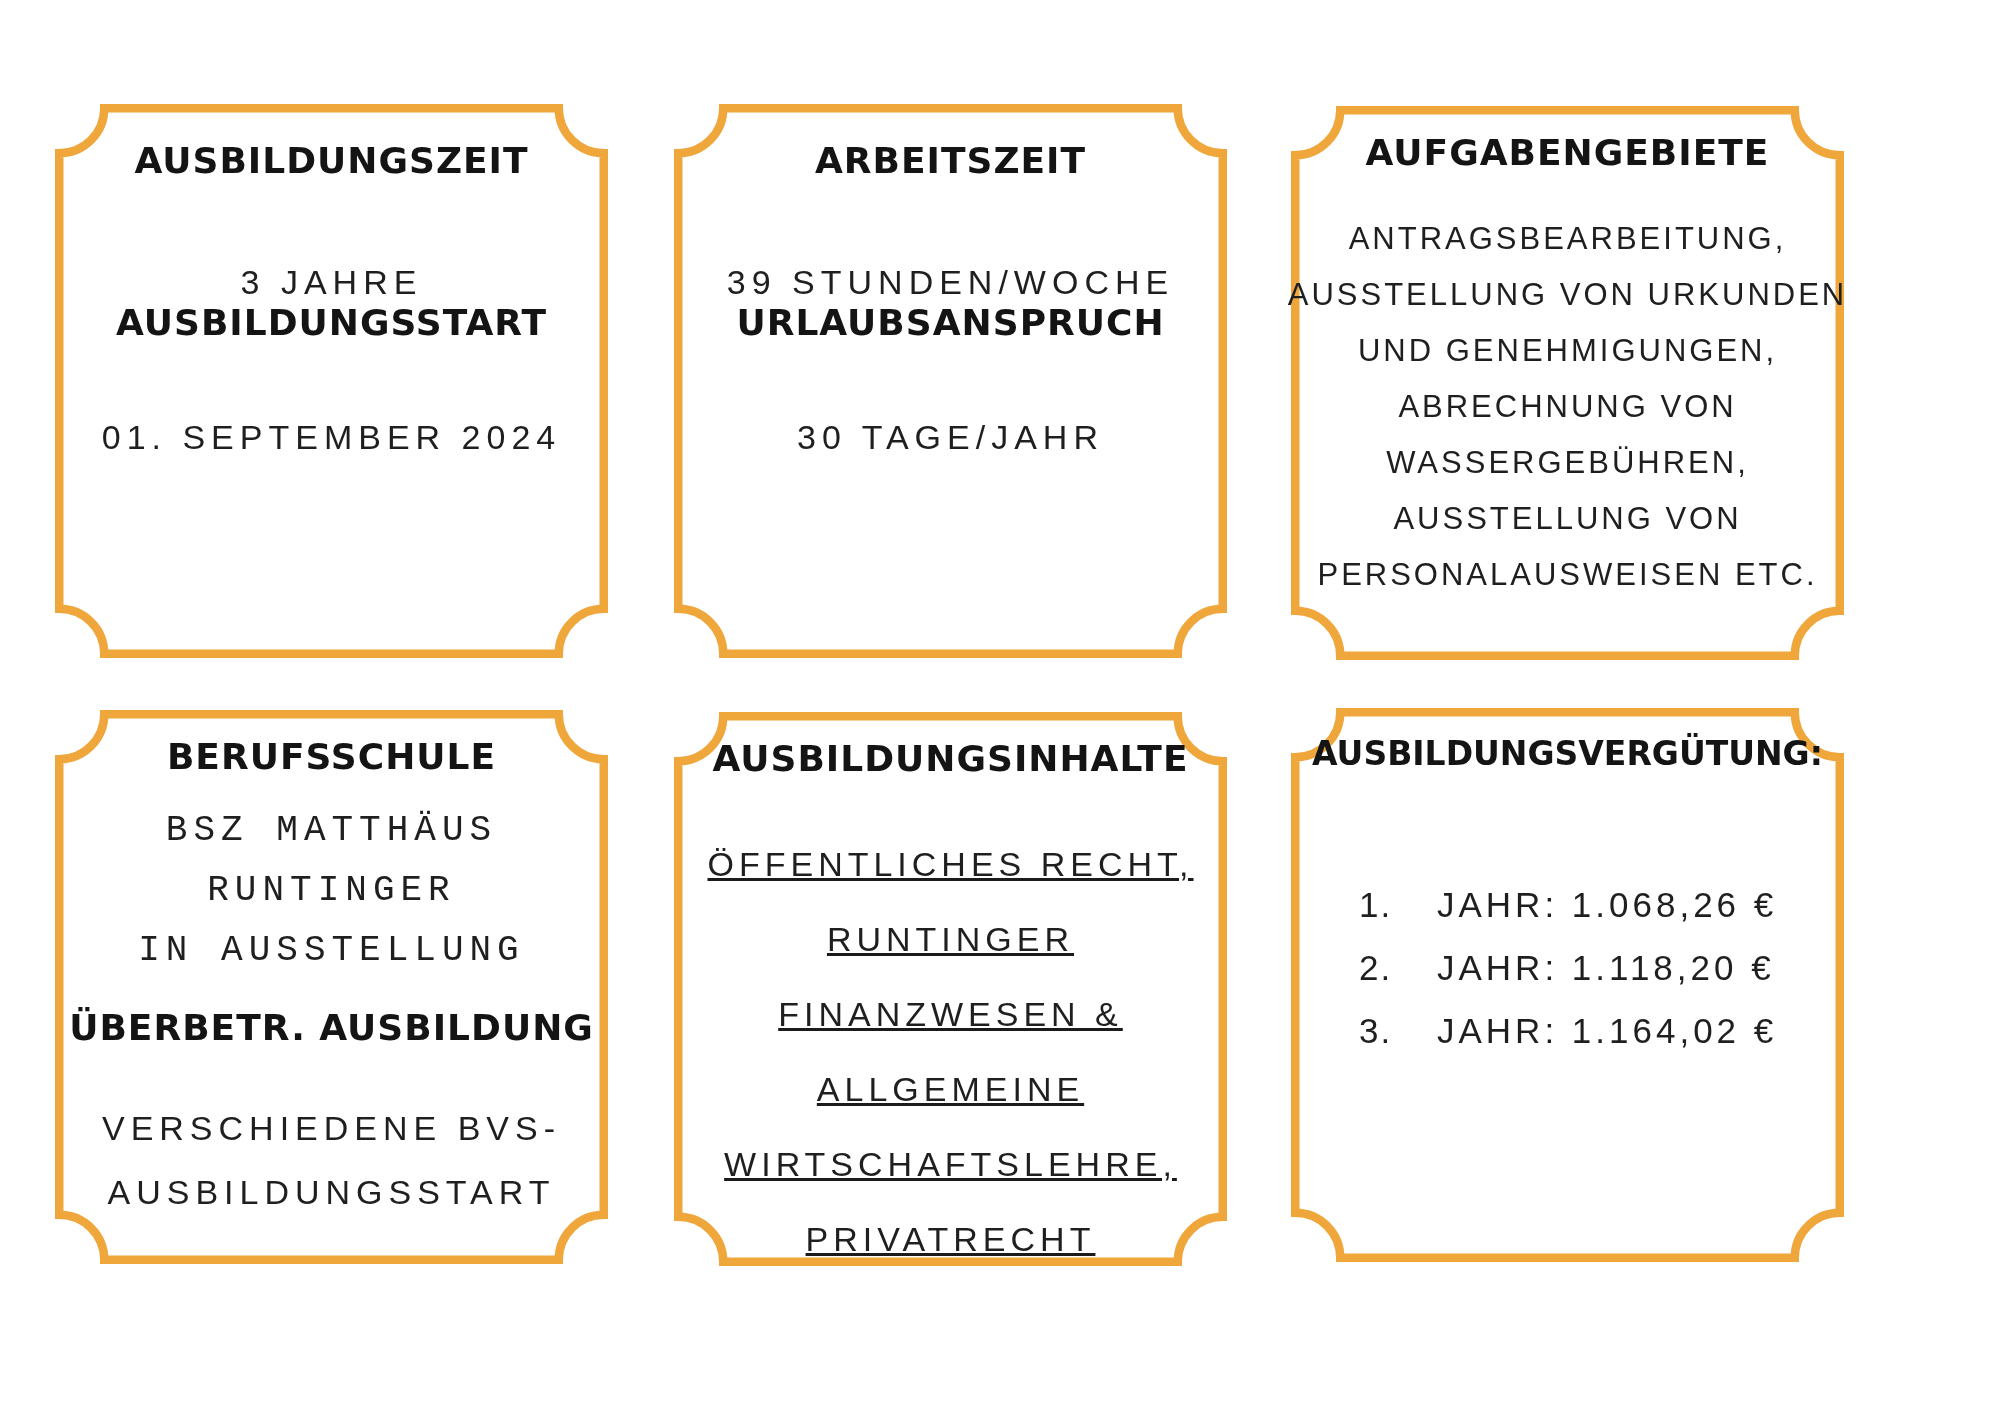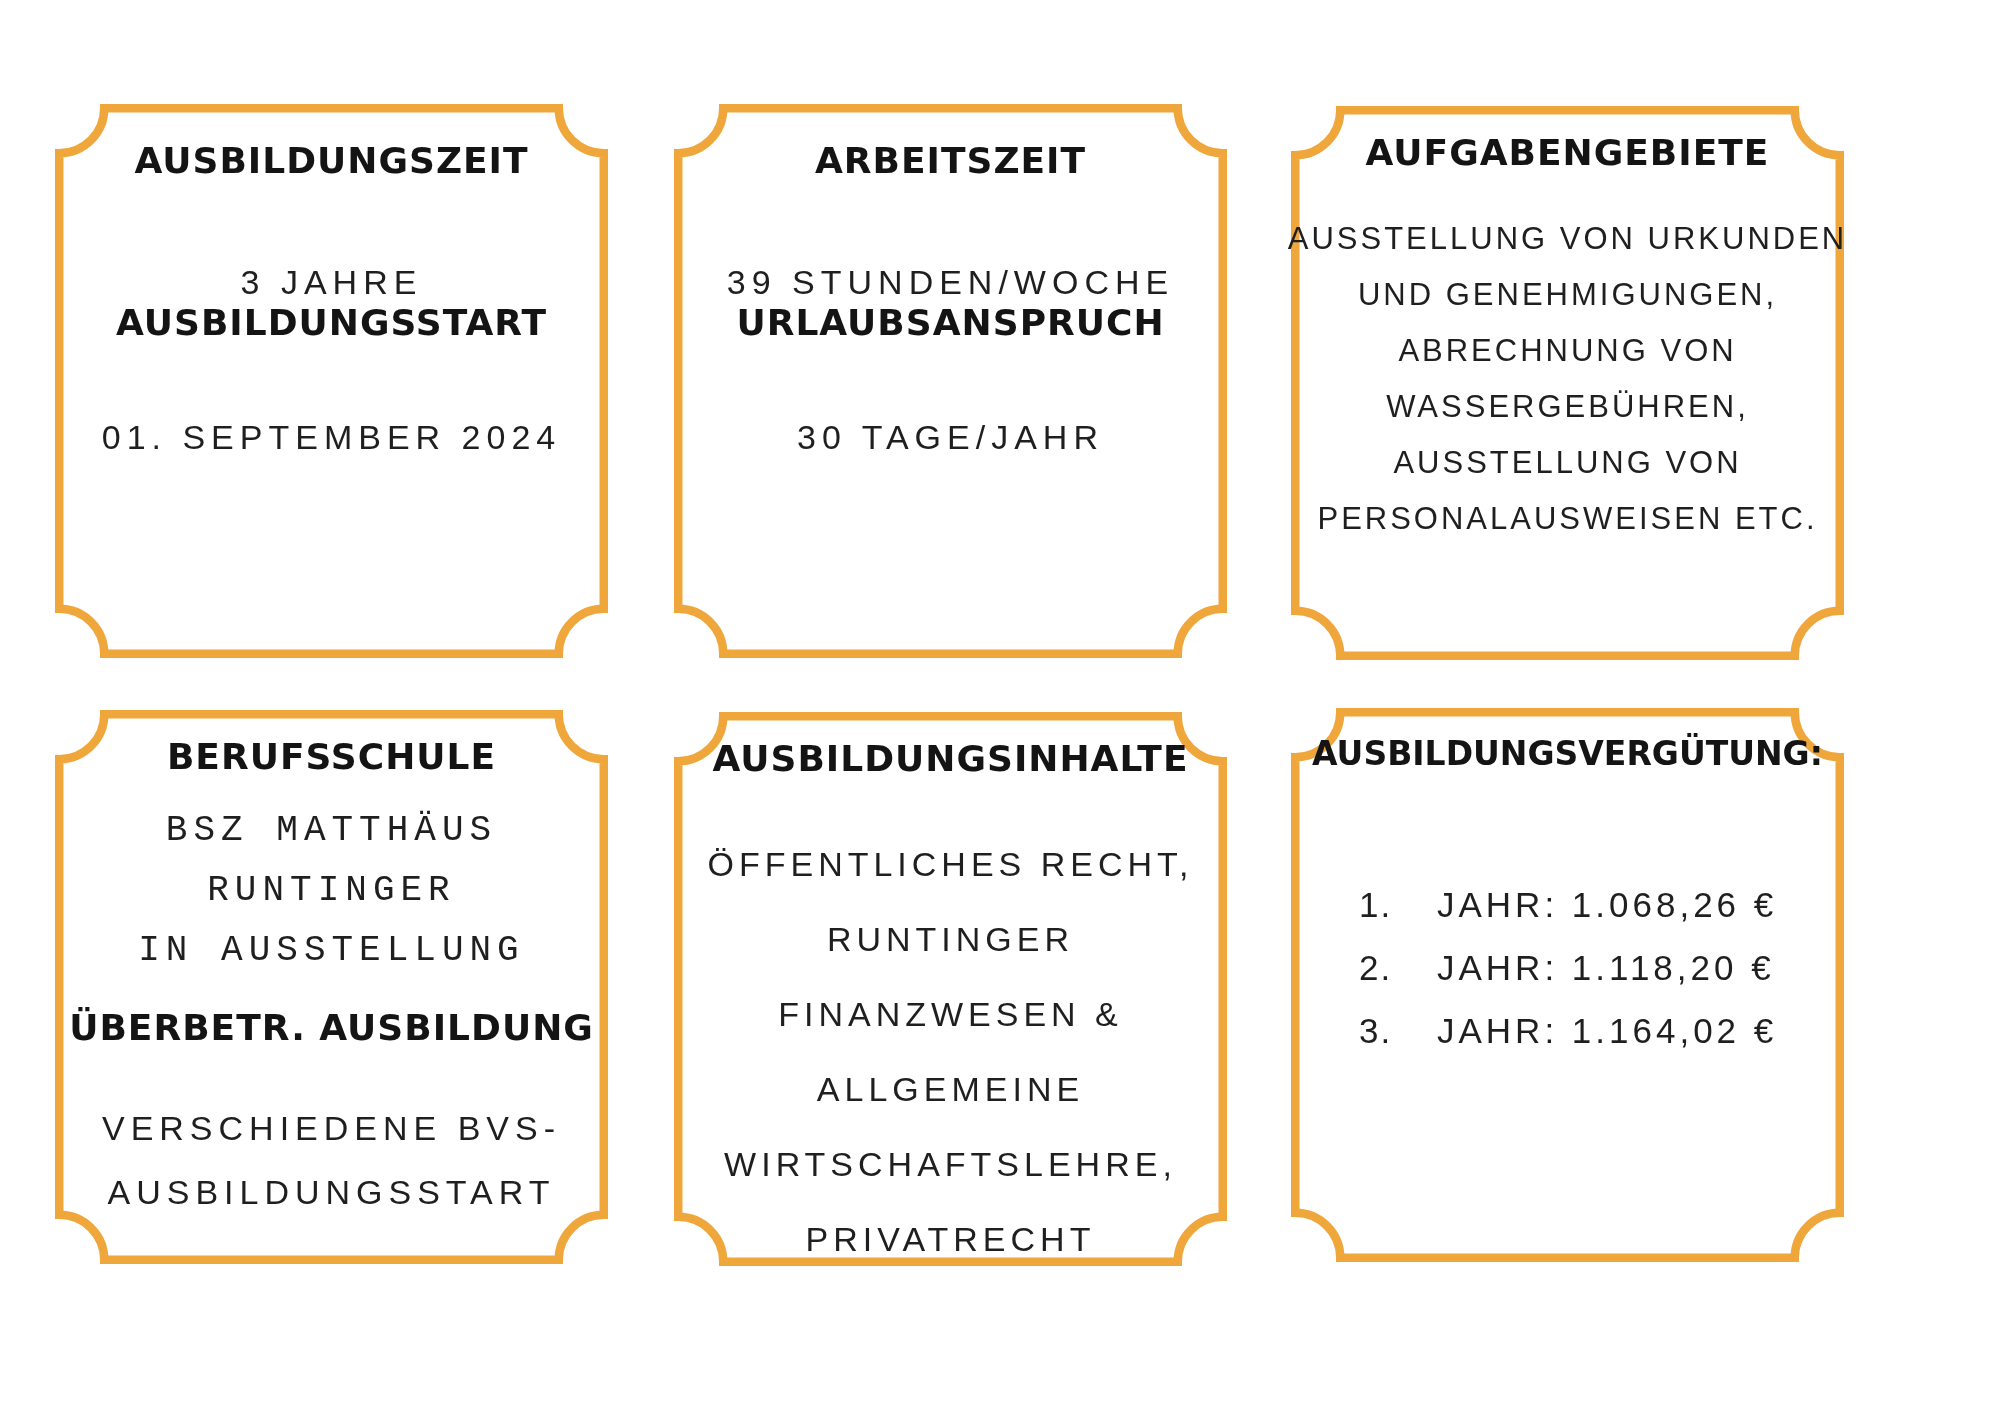--- a/index.html
+++ b/index.html
@@ -29,21 +29,21 @@
   .lines-tight{margin-top:38px;}
   .lines-tight .b{font-size:31px;letter-spacing:3px;line-height:56px;}
   
   .type-school .h1{margin-top:26px;text-align:right;}
   .school-lines{margin-top:24px;}
   .school-lines .b{font-size:36px;letter-spacing:6px;line-height:60px;font-family:Liberation Mono, monospace;}
   .type-school .h2{margin-top:26px;}
   .extra-lines{margin-top:48px;}
   .extra-lines .b{font-size:34px;letter-spacing:6px;line-height:64px;}
   
-  .lines-wide{margin-top:48px;}
+  .lines-wide{margin-top:48px;text-decoration:underline;}
   .lines-wide .b{font-size:34px;letter-spacing:5px;line-height:75px;}
   
   .h-small{font-size:33px;letter-spacing:0px;}
   .type-pay .title{margin-top:26px;}
   .pay-list{margin-top:112px;align-self:stretch;padding-left:48px;display:flex;
             flex-direction:column;}
   .pay-row{display:flex;align-items:baseline;height:63px;}
   .pay-num{font-family:"Liberation Sans",sans-serif;font-size:35px;letter-spacing:2px;
            width:78px;text-align:left;color:#1f1f1f;}
   .pay-label{font-family:"Liberation Sans",sans-serif;font-size:35px;letter-spacing:4px;
@@ -78,20 +78,21 @@
     </div>
   </section>
 
   <section class="card type-list" id="card-3">
     <svg class="frame" viewBox="0 0 553 554">
       <path fill="none" stroke="#EFA63B" stroke-width="8.5" d="M 49.25 4.25 H 503.75 A 45 45 0 0 0 548.75 49.25 V 504.75 A 45 45 0 0 0 503.75 549.75 H 49.25 A 45 45 0 0 0 4.25 504.75 V 49.25 A 45 45 0 0 0 49.25 4.25 Z"></path>
     </svg>
     <div class="content">
       <div class="h title">AUFGABENGEBIETE</div>
       <div class="lines-tight">
+        <div class="b">ANTRAGSBEARBEITUNG,</div>
         <div class="b">AUSSTELLUNG VON URKUNDEN</div>
         <div class="b">UND GENEHMIGUNGEN,</div>
         <div class="b">ABRECHNUNG VON</div>
         <div class="b">WASSERGEBÜHREN,</div>
         <div class="b">AUSSTELLUNG VON</div>
         <div class="b">PERSONALAUSWEISEN ETC.</div>
       </div>
     </div>
   </section>
 

